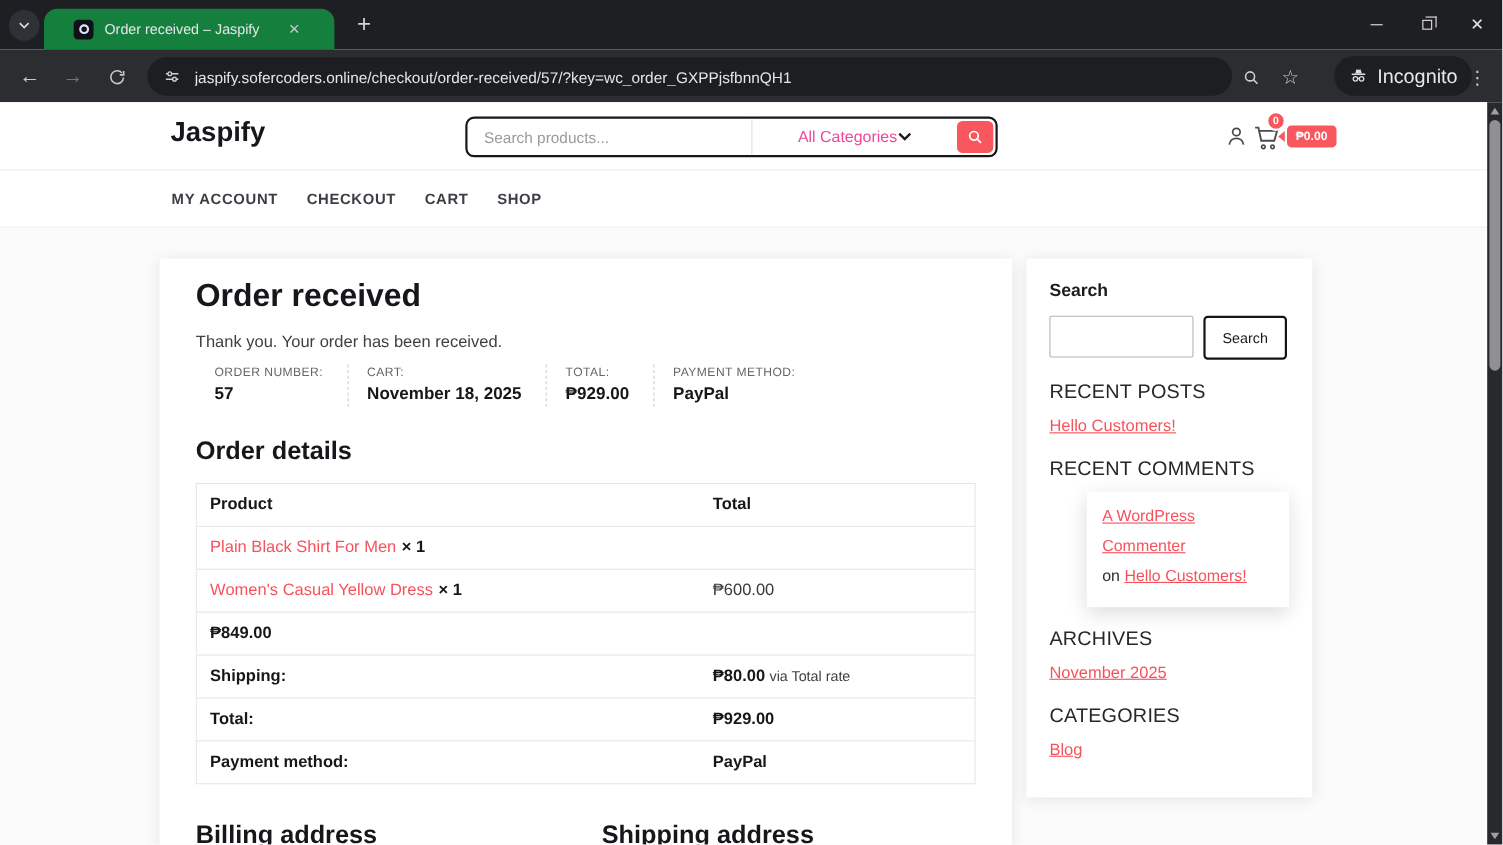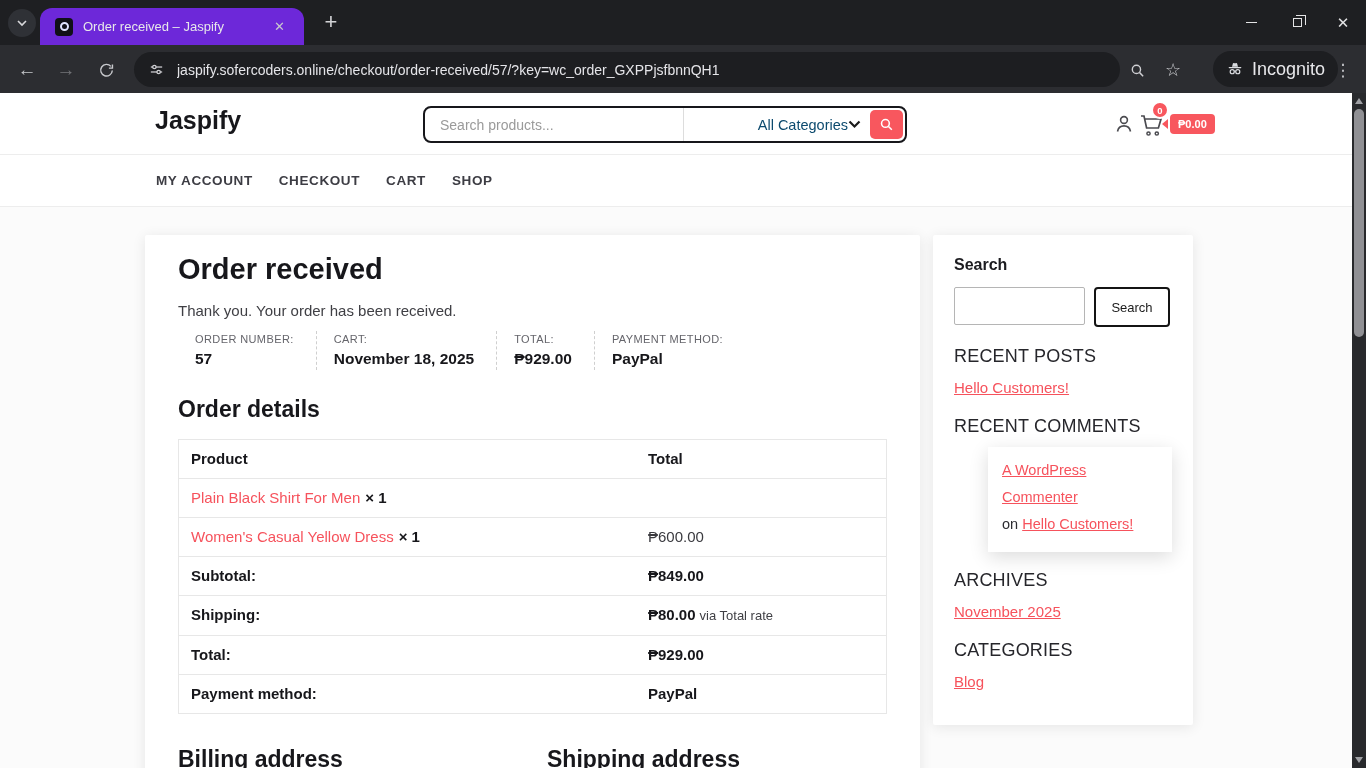--- a/index.html
+++ b/index.html
@@ -4,22 +4,22 @@
 <style>
   * { margin:0; padding:0; box-sizing:border-box; }
   html,body { width:1366px; height:768px; overflow:hidden; }
   body { font-family:"Liberation Sans", sans-serif; background:#fff; }
   .stage { position:relative; width:1366px; height:768px; background:#fbfbfb; overflow:hidden; }
 
   
   .titlebar { position:absolute; top:0; left:0; right:0; height:45px; background:#1e1f22; }
   .tabsearch { position:absolute; left:8px; top:9px; width:28px; height:28px; border-radius:50%;
     background:#2f3136; display:flex; align-items:center; justify-content:center; cursor:pointer; }
-  .tab { position:absolute; left:40px; top:8px; width:264px; height:37px; background:#6d28d9;
-    border-radius:12px 12px 0 0; display:flex; align-items:center; padding:0 15px; }
+  .tab { position:absolute; left:40px; top:8px; width:264px; height:37px; background:#15803d;
+    border-radius:12px 12px 0 0; display:flex; align-items:center; padding:0 27px; }
   .favicon { width:18px; height:18px; border-radius:4px; background:#101018; display:flex;
     align-items:center; justify-content:center; flex:none; }
   .favicon i { display:block; width:9px; height:9px; border:2.5px solid #dfe3ff; border-radius:50%; }
   .tab-title { color:#e7e7ea; font-size:13px; margin-left:10px; flex:1; white-space:nowrap; overflow:hidden; }
   .tab-close { color:#c9c9cd; font-size:13px; padding:2px 4px; cursor:pointer; }
   .newtab { position:absolute; left:317px; top:9px; color:#d3d3d6; font-size:22px; font-weight:400;
     width:28px; height:28px; text-align:center; line-height:26px; cursor:pointer; }
   .win-controls { position:absolute; right:0; top:0; height:45px; display:flex; }
   .win-btn { width:46px; height:45px; display:flex; align-items:center; justify-content:center;
     color:#e4e4e6; cursor:pointer; }
@@ -49,22 +49,22 @@
   
   .site { position:absolute; top:93px; left:0; width:1352px; height:675px; background:#fbfbfb; overflow:hidden; }
   .shop-header { position:relative; height:62px; background:#fff; border-bottom:1px solid #ededed; }
   .logo { position:absolute; left:155px; top:13px; font-size:25px; font-weight:800; color:#17171b; cursor:pointer; }
   .searchbar { position:absolute; left:423px; top:13px; width:484px; height:37px; border:2px solid #17171b;
     border-radius:8px; background:#fff; display:flex; align-items:center; }
   .search-input { flex:1; min-width:0; border:none; outline:none; background:transparent;
     font-family:"Liberation Sans", sans-serif; font-size:14px; color:#444; padding:0 15px; }
   .search-input::placeholder { color:#9a9a9a; }
   .vdivider { width:1px; height:33px; background:#ddd; }
-  .category { width:186px; flex:none; display:flex; align-items:center; justify-content:flex-end;
-    padding:0 9px 0 9px; font-size:14.5px; color:#0c4a6e; cursor:pointer; }
+  .category { width:186px; flex:none; display:flex; align-items:center; justify-content:center;
+    padding:0 9px 0 9px; font-size:14.5px; color:#ec4899; cursor:pointer; }
   .search-btn { flex:none; width:33px; height:29px; margin-right:2px; background:var(--accent);
     border:none; border-radius:5px; display:flex; align-items:center; justify-content:center; cursor:pointer; }
   .hicon { position:absolute; cursor:pointer; }
   .cart-badge { position:absolute; left:1151px; top:8px; width:18px; height:18px; border-radius:50%;
     background:var(--accent); border:2px solid #fff; color:#fff; font-size:9.5px; font-weight:700;
     display:flex; align-items:center; justify-content:center; cursor:pointer; }
   .cart-pill { position:absolute; left:1170px; top:21px; height:20px; background:var(--accent); color:#fff;
     font-size:11px; font-weight:700; border-radius:4px; padding:0 8px; line-height:20px; cursor:pointer; }
   .cart-pill::before { content:''; position:absolute; left:-8px; top:5px; border:5px solid transparent;
     border-right:6px solid var(--accent); border-left:none; }
@@ -266,21 +266,20 @@
               <span class="prod-link">Plain Black Shirt For Men</span><span class="qty">× 1</span>
             </div>
           </div>
           <div class="t-row">
             <div class="t-cell t-c1">
               <span class="prod-link">Women's Casual Yellow Dress</span><span class="qty">× 1</span>
             </div>
             <div class="t-cell t-c2">₱600.00</div>
           </div>
           <div class="t-row">
-            <div class="t-cell t-c1 t-label">Subtotal:</div>
             <div class="t-cell t-c2 t-strong">₱849.00</div>
           </div>
           <div class="t-row">
             <div class="t-cell t-c1 t-label">Shipping:</div>
             <div class="t-cell t-c2">
               <span class="t-strong">₱80.00</span><span class="via">via Total rate</span>
             </div>
           </div>
           <div class="t-row">
             <div class="t-cell t-c1 t-label">Total:</div>

